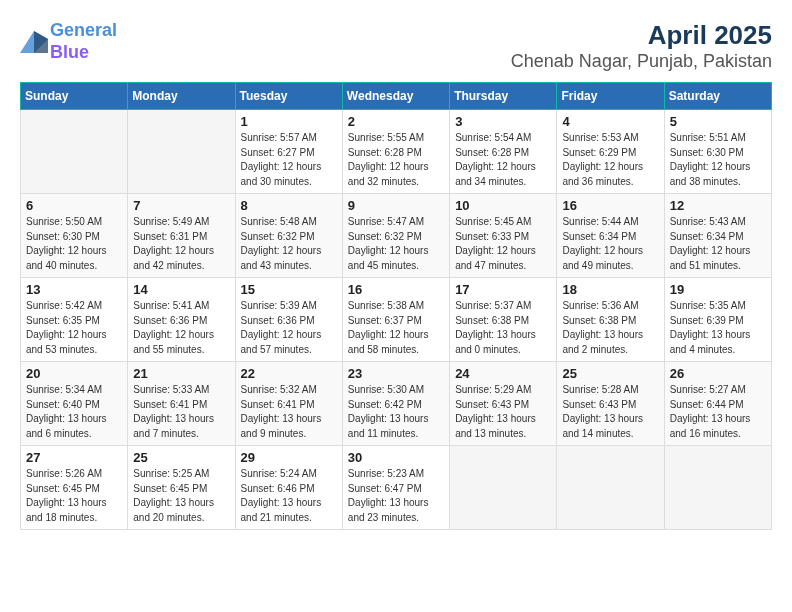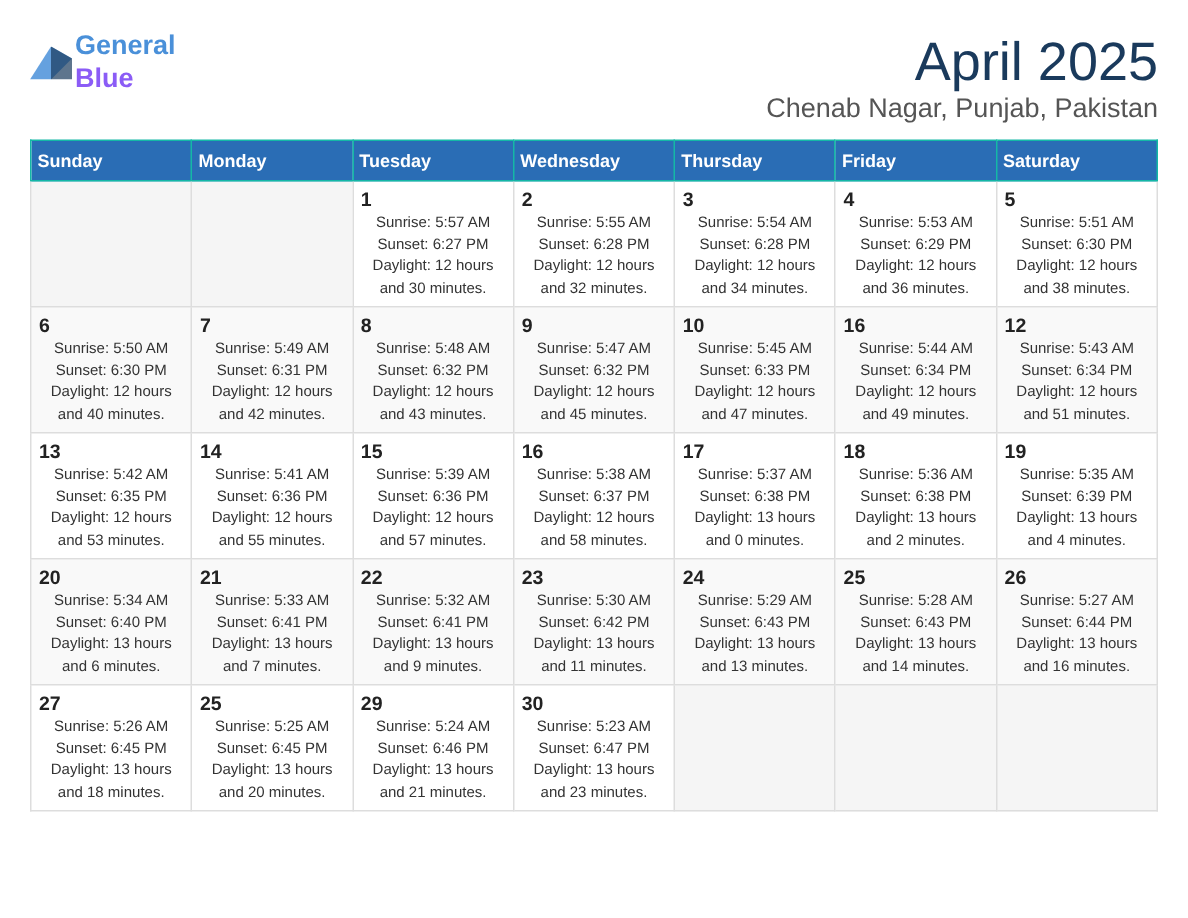--- a/index.html
+++ b/index.html
@@ -32,22 +32,22 @@
     }
     .logo-icon {
       width: 28px;
       height: 22px;
       margin-right: 2px;
     }
     .title-block {
       text-align: right;
     }
     .main-title {
-      font-size: 36px;
-      font-weight: normal;
+      font-size: 26px;
+      font-weight: bold;
       color: #1a3a5c;
     }
     .subtitle {
       font-size: 18px;
       color: #555;
     }
     .calendar {
       width: 100%;
       border-collapse: collapse;
       font-size: 11px;
@@ -74,21 +74,20 @@
     .day-number {
       font-size: 13px;
       font-weight: bold;
       color: #222;
       margin-bottom: 2px;
     }
     .day-detail {
       font-size: 10px;
       color: #333;
       line-height: 1.45;
-      text-align: center;
     }
     .empty-cell {
       background: #f5f5f5 !important;
     }
   </style>
 </head>
 <body>
 
 <div class="header">
   <div class="logo">

